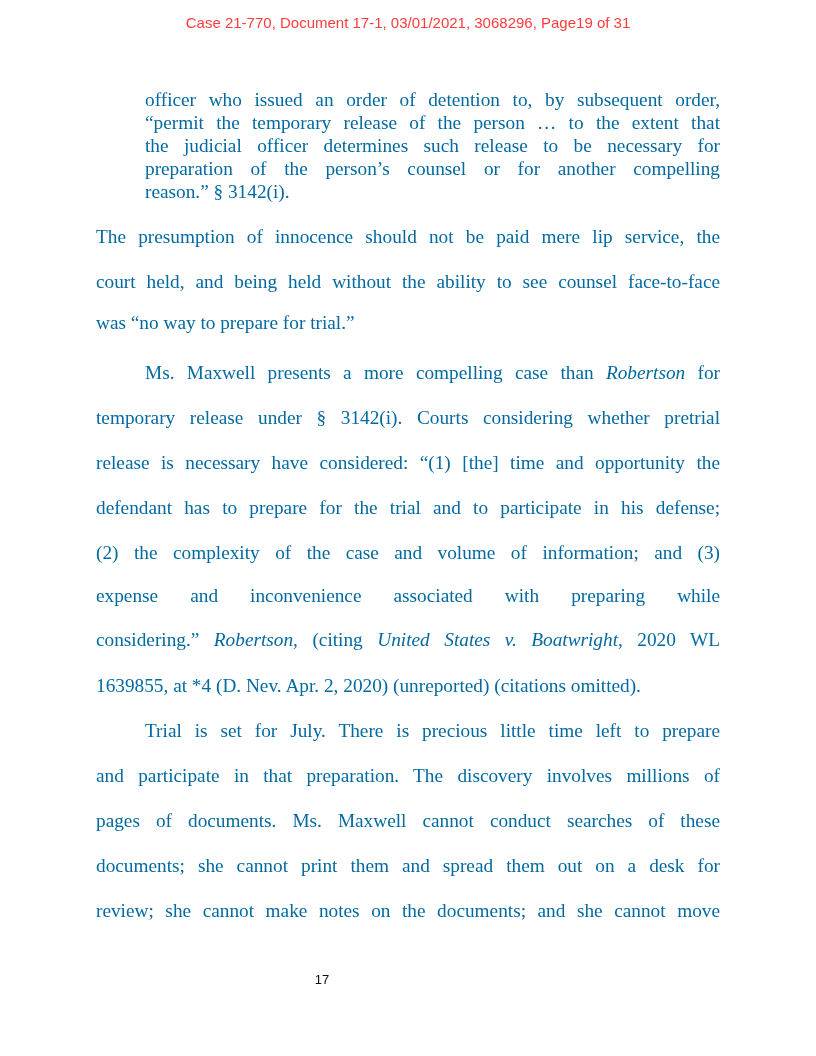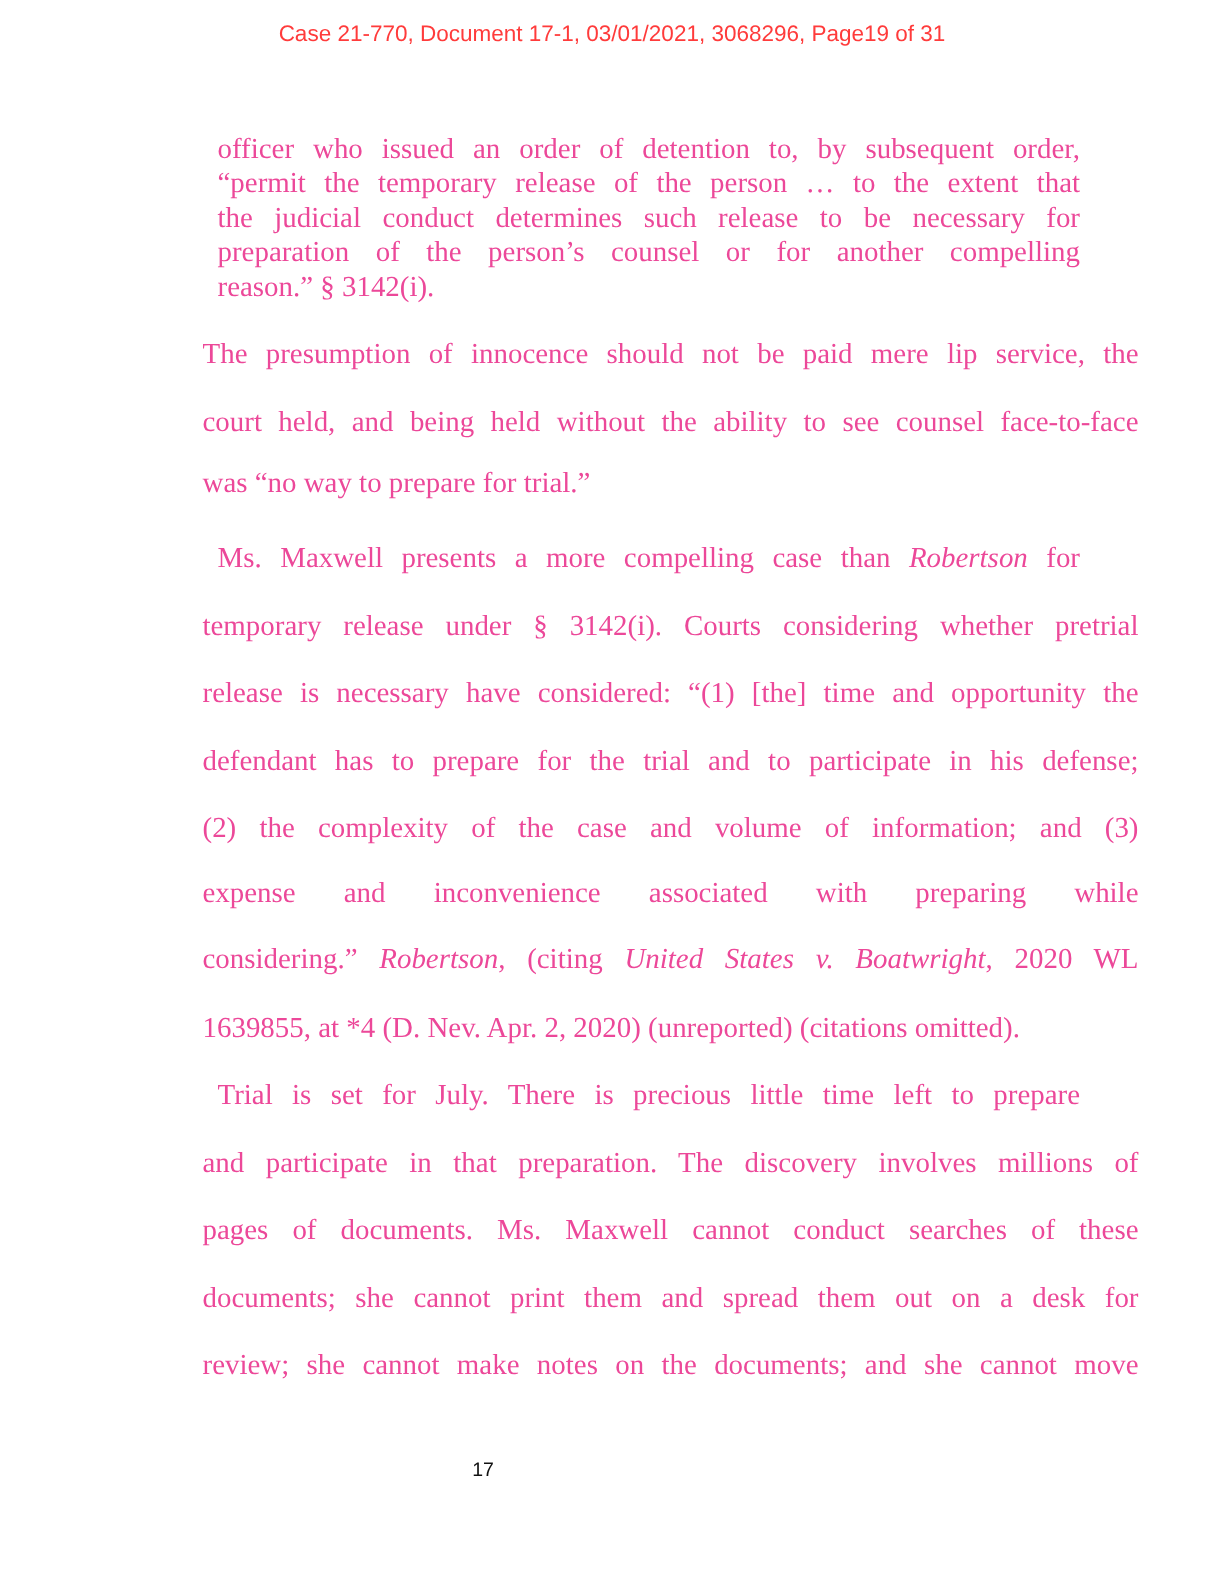--- a/index.html
+++ b/index.html
@@ -4,42 +4,42 @@
 <style>
   html, body { margin: 0; padding: 0; background: #ffffff; }
   body { width: 816px; height: 1056px; position: relative; overflow: hidden; }
   .header {
     position: absolute; left: 0; top: 14px; width: 816px; text-align: center;
     font-family: "Liberation Sans", sans-serif; font-size: 15px; color: #ff3b3b;
     letter-spacing: 0px;
   }
   .line {
     position: absolute; font-family: "Liberation Serif", "DejaVu Serif", serif;
-    font-size: 19.3px; color: #ec4899; white-space: nowrap;
+    font-size: 19.3px; color: #0369a1; white-space: nowrap;
     text-align: justify; text-align-last: justify; height: 22px; line-height: 22px;
   }
   .line.last { text-align-last: left; }
   .quote { left: 145px; width: 575px; }
-  .body { left: 96px; width: 624px; margin-left: 39px; }
+  .body { left: 96px; width: 624px; }
   .indent { left: 145px; width: 575px; }
   .line i { }
   .pagenum {
     position: absolute; left: 0; width: 644px; top: 972px; text-align: center;
     font-family: "Liberation Sans", sans-serif; font-size: 13px; color: #111;
   }
 </style>
 </head>
 <body>
 
 <div class="header">Case 21-770, Document 17-1, 03/01/2021, 3068296, Page19 of 31</div>
 
 <div>
   <div class="line quote" style="top:89px">officer who issued an order of detention to, by subsequent order,</div>
   <div class="line quote" style="top:112px">“permit the temporary release of the person … to the extent that</div>
-  <div class="line quote" style="top:135px">the judicial conduct determines such release to be necessary for</div>
+  <div class="line quote" style="top:135px">the judicial officer determines such release to be necessary for</div>
   <div class="line quote" style="top:158px">preparation of the person’s counsel or for another compelling</div>
   <div class="line quote last" style="top:181px">reason.” § 3142(i).</div>
 </div>
 
 <div>
   <div class="line body" style="top:226px">The presumption of innocence should not be paid mere lip service, the</div>
   <div class="line body" style="top:271px">court held, and being held without the ability to see counsel face-to-face</div>
   <div class="line body last" style="top:312px">was “no way to prepare for trial.”</div>
 </div>
 

